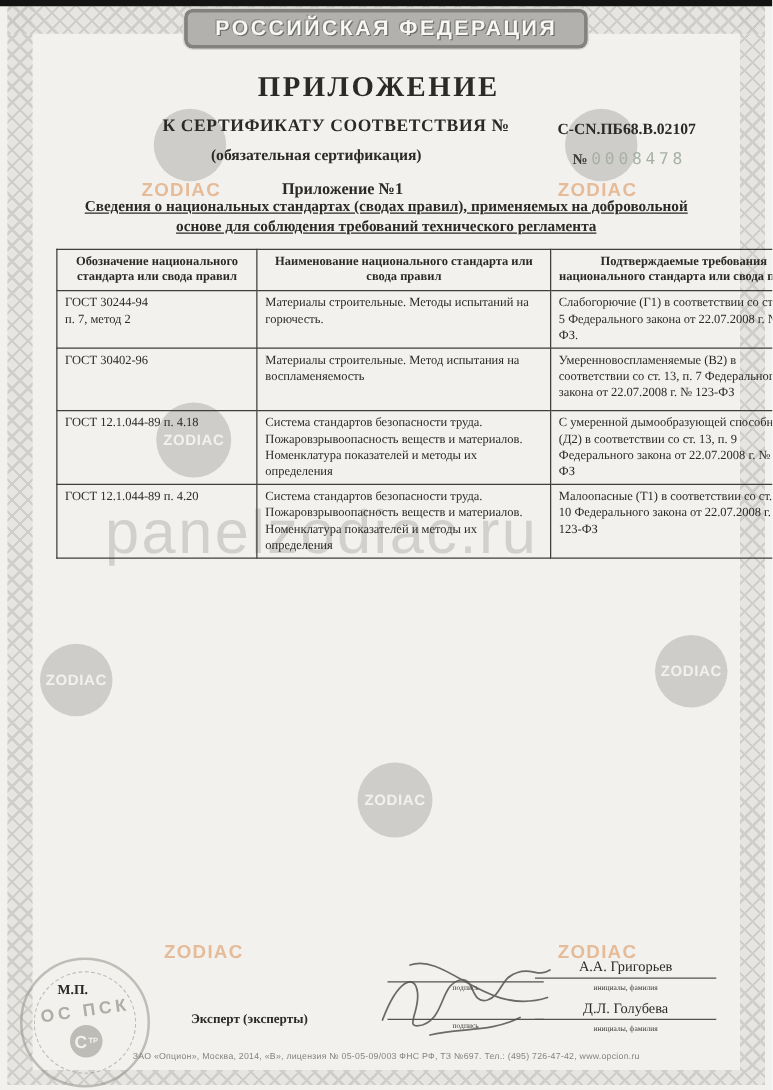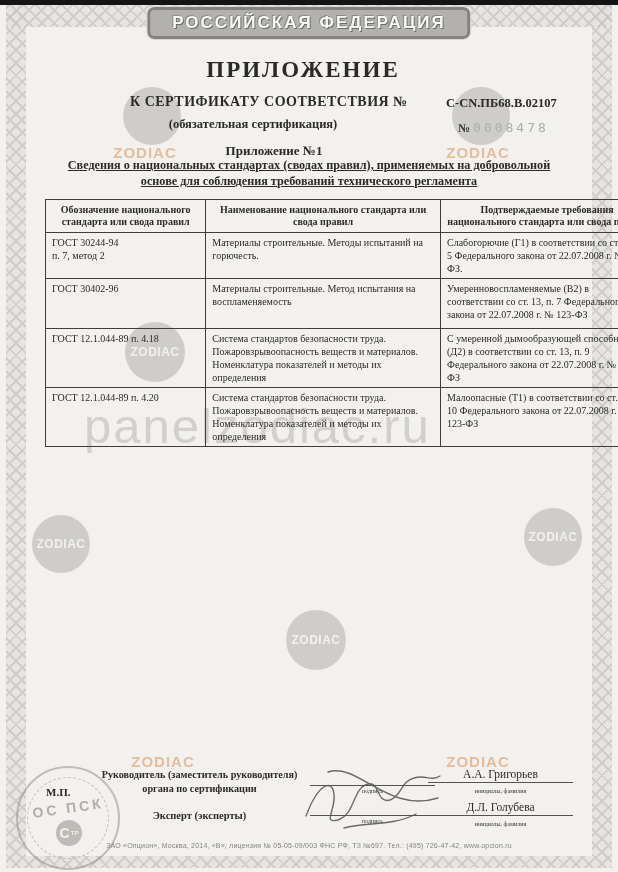--- a/index.html
+++ b/index.html
@@ -174,24 +174,20 @@
   <div class="stamp">
     <div class="stamp-inner"></div>
     <div class="stamp-text">ОС ПСК</div>
     <div class="stamp-mark">
       <span>С</span>
         <small>ТР</small>
     </div>
   </div>
   <div class="mp-label ink">М.П.</div>
 
-  <div class="sig-role ink">
-    <div>Руководитель (заместитель руководителя)</div>
-    <div>органа по сертификации</div>
-  </div>
   <div class="sig-line sl-1"></div>
   <div class="sig-caption sc-1">подпись</div>
   <div class="sig-name sn-1 ink">А.А. Григорьев</div>
   <div class="name-caption nc-1">инициалы, фамилия</div>
 
   <div class="sig-expert ink">Эксперт (эксперты)</div>
   <div class="sig-line sl-2"></div>
   <div class="sig-caption sc-2">подпись</div>
   <div class="sig-name sn-2 ink">Д.Л. Голубева</div>
   <div class="name-caption nc-2">инициалы, фамилия</div>

